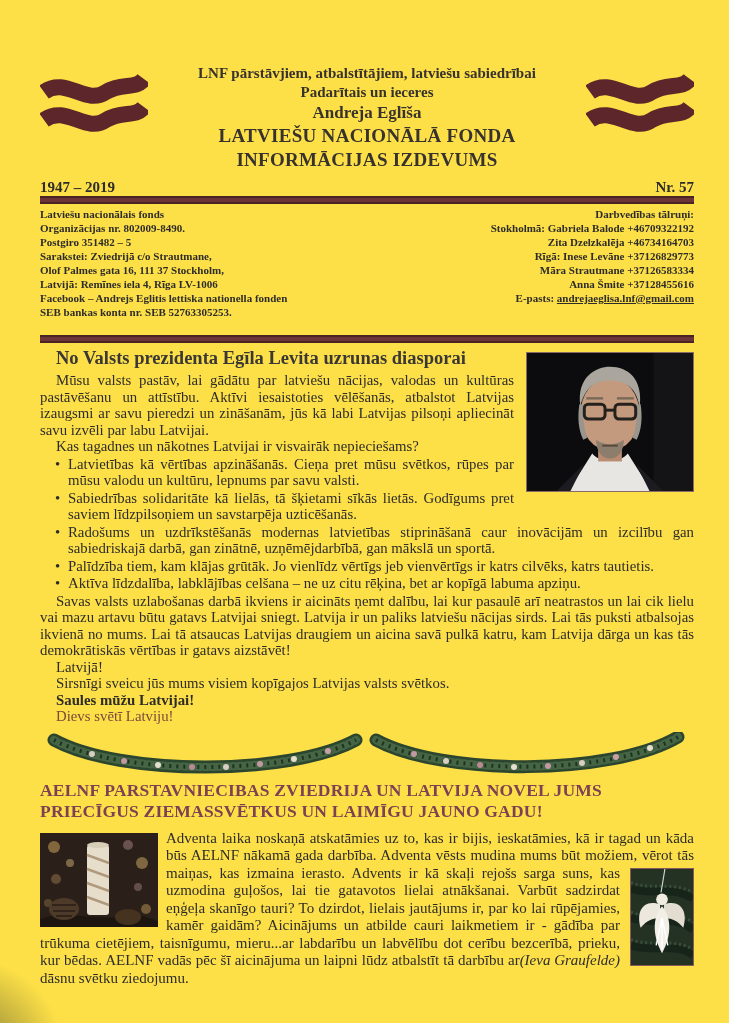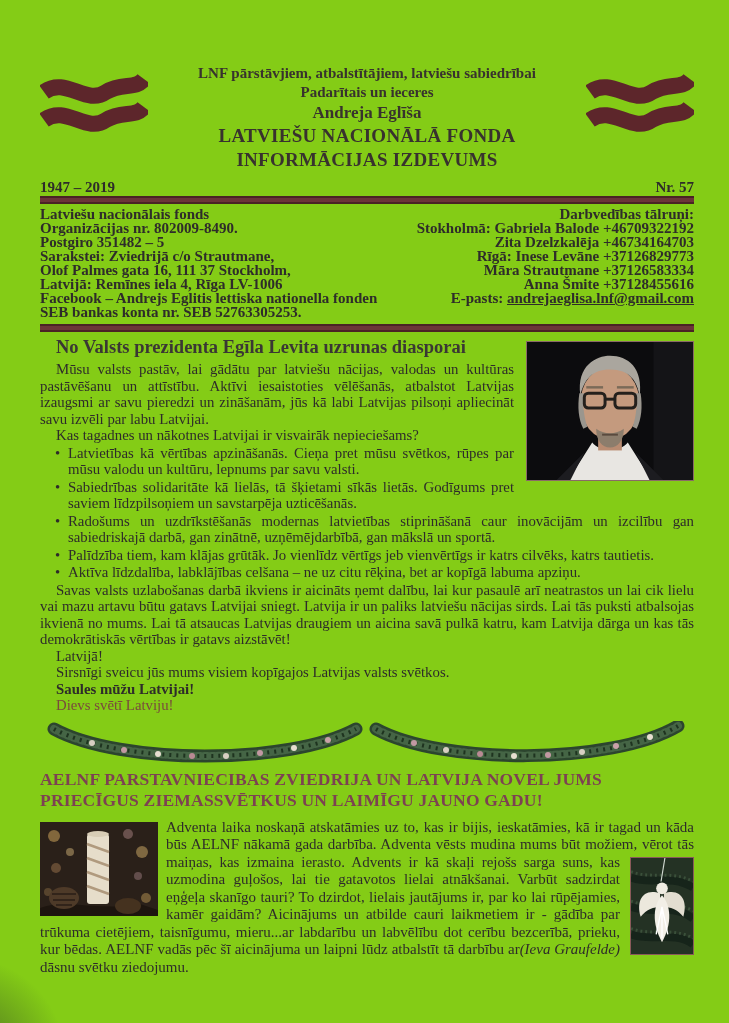--- a/index.html
+++ b/index.html
@@ -1,31 +1,31 @@
 <!DOCTYPE html>
 <html><head>
 <meta charset="utf-8">
 <style>
   html,body{margin:0;padding:0;background:#cfd8d6;}
   .page{
-    position:relative;width:729px;height:1023px;background:#84cc16;overflow:hidden;
+    position:relative;width:729px;height:1023px;background:#fde047;overflow:hidden;
     font-family:"Liberation Serif","DejaVu Serif",serif;color:#2e2c2a;margin:0 auto;
   }
   .content{position:absolute;left:40px;top:64px;width:654px;}
   
   .header{display:flex;align-items:flex-start;}
   .flag{width:108px;height:74px;margin-top:10px;flex:0 0 auto;}
   .header-center{flex:1;text-align:center;color:#38322e;}
   .h-line1,.h-line2{font-size:15px;font-weight:bold;line-height:19px;}
   .h-line3{font-size:17px;font-weight:bold;line-height:22px;}
   .h-line4,.h-line5{font-size:19px;font-weight:bold;line-height:24px;letter-spacing:.3px;}
   .years-row{display:flex;justify-content:space-between;font-size:15px;font-weight:bold;margin-top:6px;line-height:18px;gap:16px;}
   .rule{height:4px;background:#6b3538;border-top:2px solid #4a2325;border-bottom:2px solid #4a2325;}
   
-  .info-row{display:flex;justify-content:space-between;font-size:15px;font-weight:bold;line-height:14px;padding:3px 0 5px;}
+  .info-row{display:flex;justify-content:space-between;font-size:11px;font-weight:bold;line-height:14px;padding:3px 0 16px;}
   .info-left{text-align:left;}
   .info-right{text-align:right;}
   .email{color:inherit;text-decoration:underline;cursor:pointer;}
   
   .article{margin-top:5px;font-size:14.8px;line-height:16.5px;text-align:justify;}
   .article h1{font-size:18.5px;line-height:21px;margin:2px 16px 3px;color:#3a3734;text-align:left;font-weight:bold;}
   .president-wrap{float:right;width:168px;height:140px;margin:4px 0 5px 12px;border:1px solid #8a6a66;box-sizing:border-box;background:#0c0c0e;}
   .president-wrap svg{display:block;width:100%;height:100%;}
   .article p{margin:0;text-indent:16px;}
   .article p.bold{font-weight:bold;}

